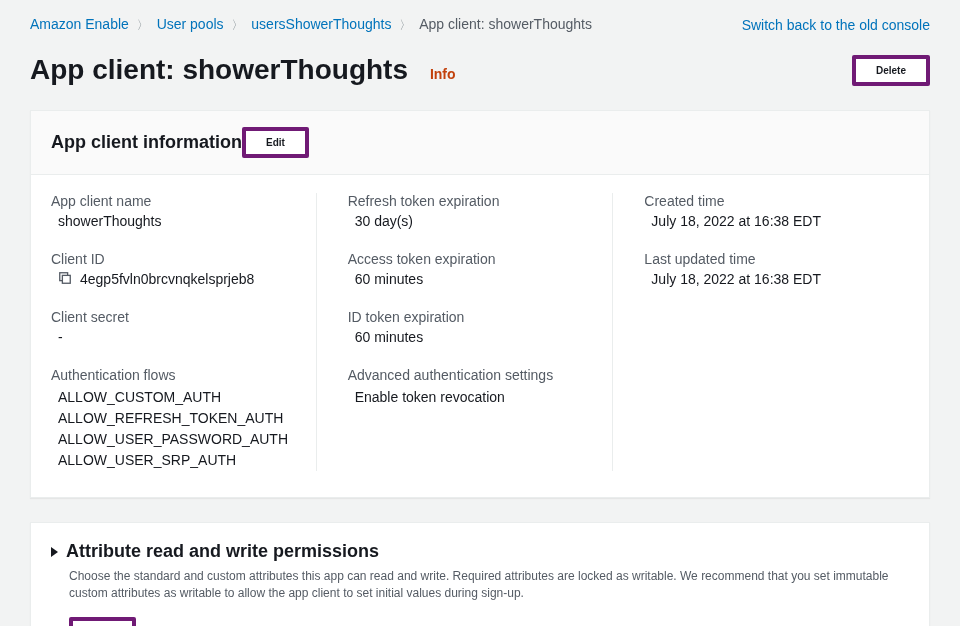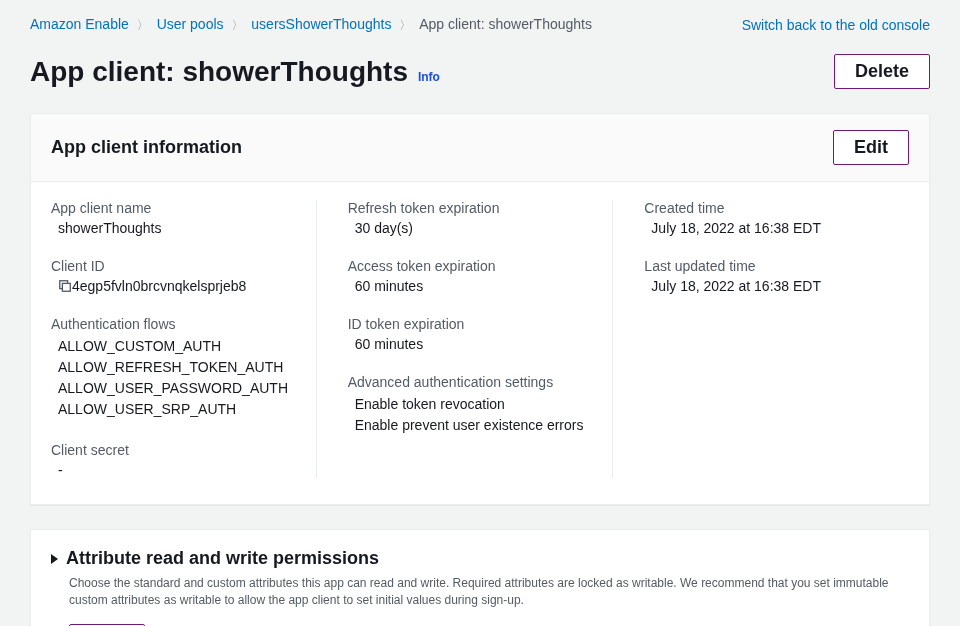--- a/index.html
+++ b/index.html
@@ -11,47 +11,47 @@
     width: 960px;
   }
   .page { padding: 16px 30px 30px 30px; }
   .top-row { display: flex; justify-content: space-between; align-items: center; }
   .breadcrumbs { font-size: 14px; color: #545b64; }
   .breadcrumbs a { color: #0073bb; text-decoration: none; }
   .breadcrumbs .sep { color: #879196; margin: 0 4px; font-size: 12px; }
   .switch-link { color: #0073bb; text-decoration: none; font-size: 14px; margin-left: 48px; }
   .title-row { display: flex; justify-content: space-between; align-items: center; margin-top: 20px; }
   h1 { font-size: 28px; font-weight: 700; display: inline; }
-  .info-link { color: #1d4ed8; font-size: 12px; font-weight: 700; margin-left: 6px; text-decoration: none; }
+  .info-link { color: #c2410c; font-size: 14px; font-weight: 700; margin-left: 18px; text-decoration: none; }
   .btn {
-    background: #fff; border: 1px solid #701a75; padding: 6px 20px;
-    font-size: 18px; font-weight: 700; cursor: pointer; color: #16191f;
+    background: #fff; border: 4px solid #701a75; padding: 6px 20px;
+    font-size: 10px; font-weight: 700; cursor: pointer; color: #16191f;
     border-radius: 2px;
   }
 
   .panel {
     background: #fff; border: 1px solid #eaeded; box-shadow: 0 1px 1px rgba(0,0,0,.05);
     margin-top: 24px;
   }
   .panel-header {
-    display: flex; justify-content: space-between; align-items: center;
+    display: flex; align-items: center;
     padding: 16px 20px; border-bottom: 1px solid #eaeded; background: #fafafa;
   }
   .panel-header h2 { font-size: 18px; font-weight: 700; }
   .panel-body { padding: 18px 20px 26px 20px; }
 
   .cols { display: flex; }
   .col { flex: 1; padding-right: 20px; }
   .col + .col { border-left: 1px solid #eaeded; padding-left: 31px; }
   .field { margin-bottom: 22px; }
   .field:last-child { margin-bottom: 0; }
   .label { color: #545b64; font-size: 14px; margin-bottom: 4px; }
   .value { color: #16191f; font-size: 14px; margin-left: 7px; }
   .value-line { line-height: 1.5; }
-  .copy-row { display: flex; align-items: center; }
+  .copy-row { display: flex; gap: 8px; }
   .copy-icon { width: 14px; height: 14px; flex-shrink: 0; cursor: pointer; }
   .id-text { font-size: 14px; }
 
   .panel2-body { padding: 18px 20px 22px 20px; }
   .disclosure { display: flex; align-items: center; gap: 8px; cursor: pointer; }
   .tri { width: 0; height: 0; border-left: 7px solid #16191f; border-top: 5px solid transparent; border-bottom: 5px solid transparent; }
   .disclosure h2 { font-size: 18px; font-weight: 700; }
   .desc { color: #545b64; font-size: 12px; margin: 6px 0 14px 18px; line-height: 1.45; }
   .edit2 { margin-left: 18px; }
 </style>
@@ -96,52 +96,51 @@
             <div class="label">Client ID</div>
             <div class="value copy-row">
               <svg class="copy-icon" viewBox="0 0 16 16">
                 <rect x="2" y="2" width="9" height="9" fill="none" stroke="#545b64" stroke-width="1.5"></rect>
                 <rect x="5" y="5" width="9" height="9" fill="#fff" stroke="#545b64" stroke-width="1.5"></rect>
               </svg>
               <span class="id-text">4egp5fvln0brcvnqkelsprjeb8</span>
             </div>
           </div>
           <div class="field">
+            <div class="label">Client secret</div>
+            <div class="value">-</div>
+          </div>
+          <div class="field">
             <div class="label">Authentication flows</div>
             <div class="value">
               <div class="value-line">ALLOW_CUSTOM_AUTH</div>
               <div class="value-line">ALLOW_REFRESH_TOKEN_AUTH</div>
               <div class="value-line">ALLOW_USER_PASSWORD_AUTH</div>
               <div class="value-line">ALLOW_USER_SRP_AUTH</div>
             </div>
-          </div>
-          <div class="field">
-            <div class="label">Client secret</div>
-            <div class="value">-</div>
           </div>
         </div>
 
         <div class="col">
           <div class="field">
             <div class="label">Refresh token expiration</div>
             <div class="value">30 day(s)</div>
           </div>
           <div class="field">
             <div class="label">Access token expiration</div>
             <div class="value">60 minutes</div>
           </div>
           <div class="field">
             <div class="label">ID token expiration</div>
             <div class="value">60 minutes</div>
           </div>
           <div class="field">
             <div class="label">Advanced authentication settings</div>
             <div class="value">
               <div class="value-line">Enable token revocation</div>
-              <div class="value-line">Enable prevent user existence errors</div>
             </div>
           </div>
         </div>
 
         <div class="col">
           <div class="field">
             <div class="label">Created time</div>
             <div class="value">July 18, 2022 at 16:38 EDT</div>
           </div>
           <div class="field">

